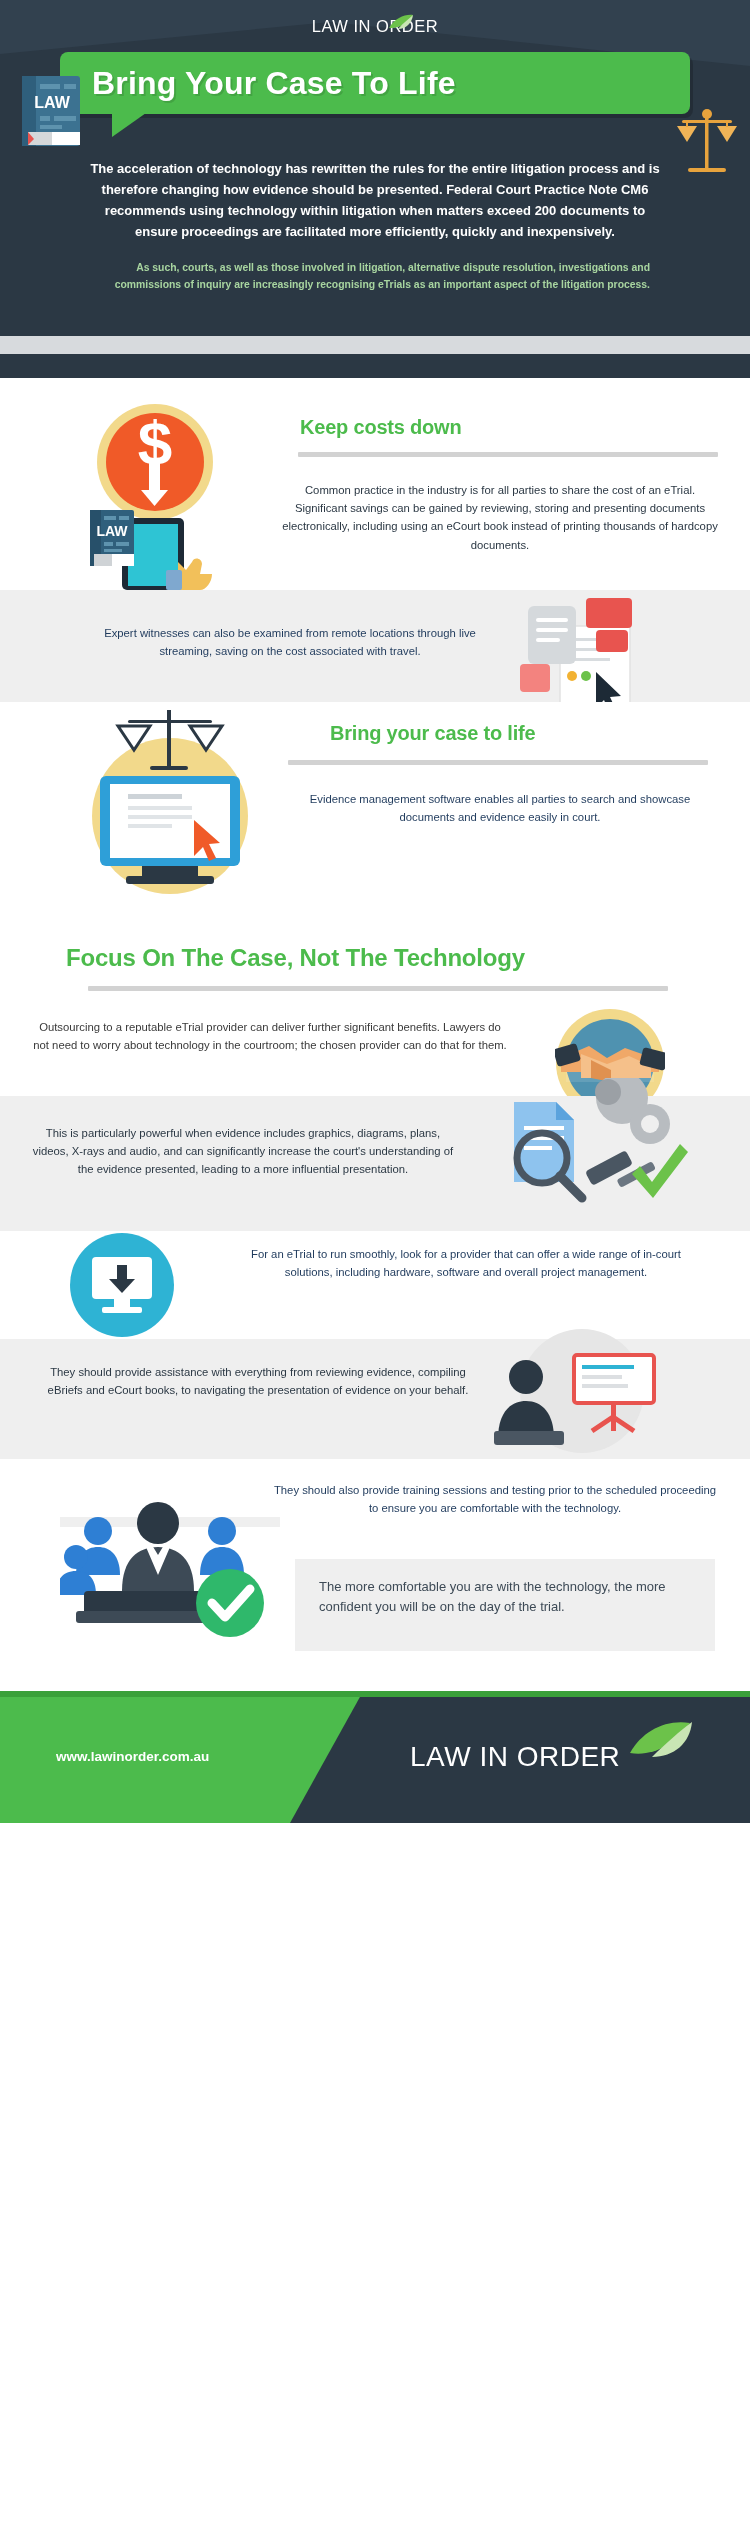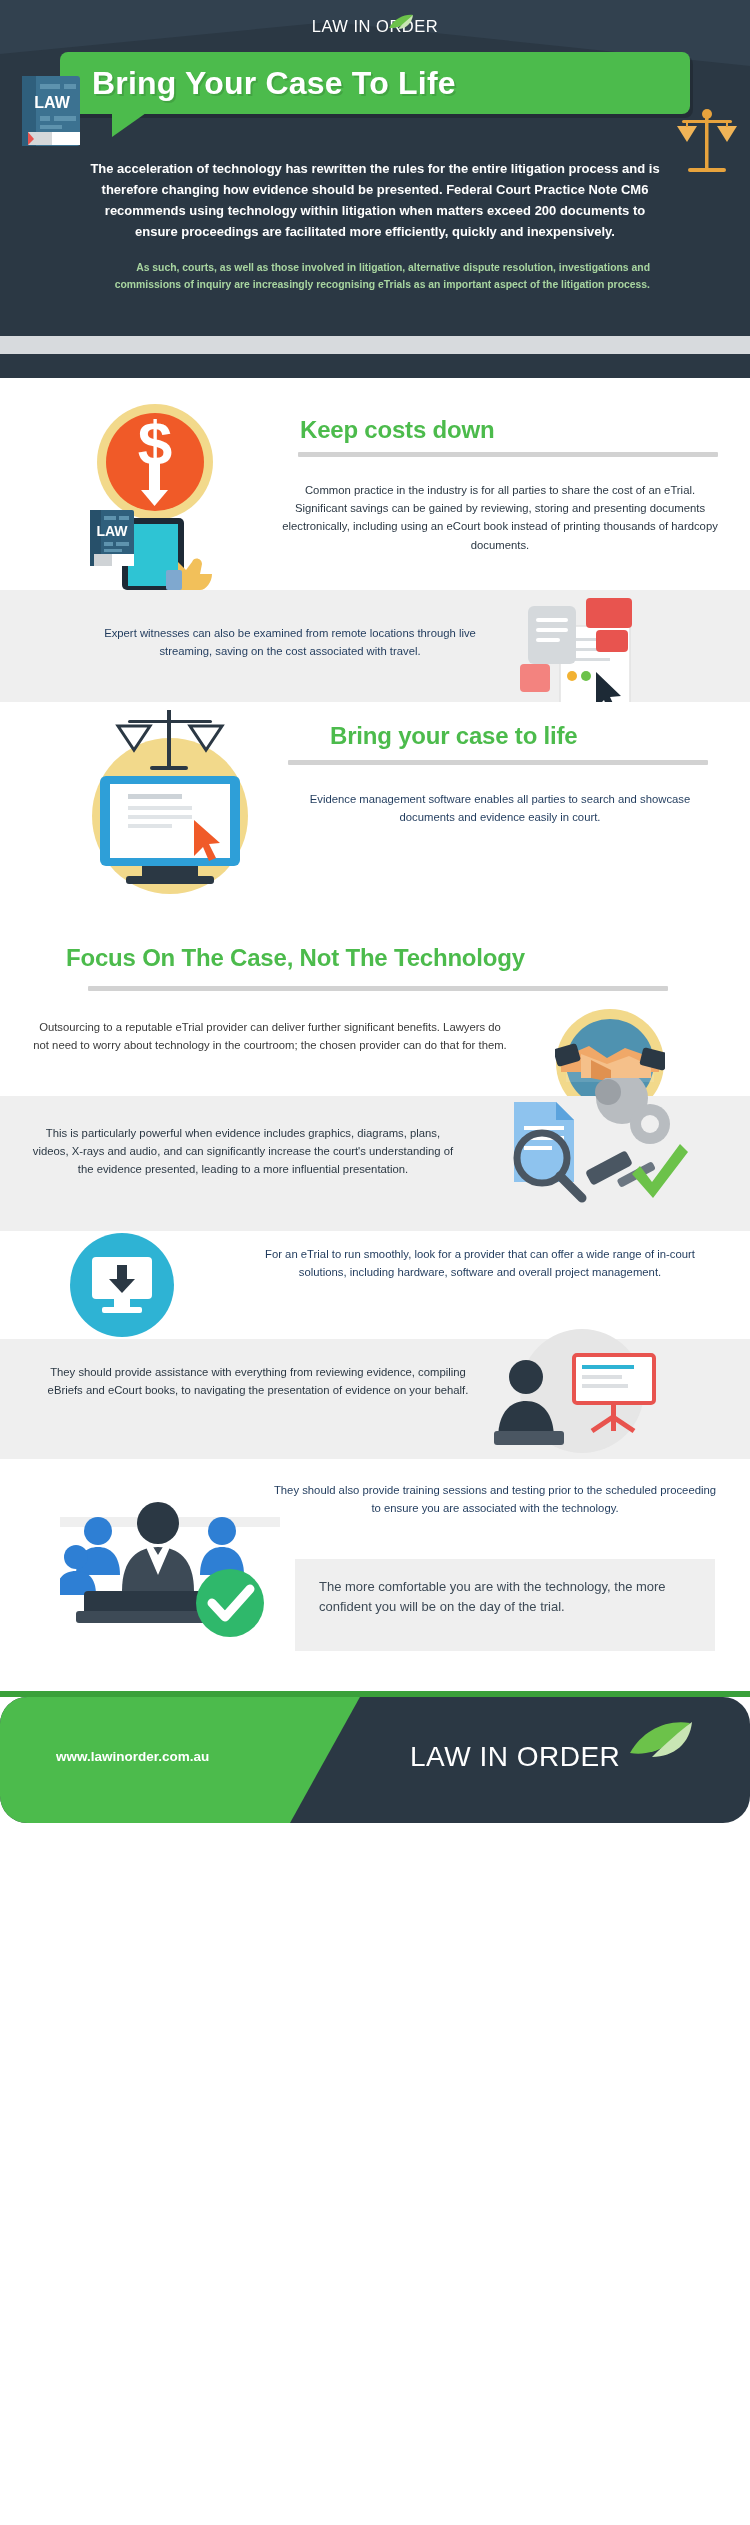--- a/index.html
+++ b/index.html
@@ -122,21 +122,21 @@
   .band-grey  { background: #efefef; }
 
   .sec { position: relative; }
 
   .head-row {
     display: flex;
     align-items: flex-start;
   }
   .sec-title {
     color: #4cbb4c;
-    font-size: 24px;
+    font-size: 20px;
     font-weight: bold;
     letter-spacing: -0.2px;
   }
   .sec-title.big { font-size: 24px; }
   .rule {
     height: 5px;
     background: #d2d2d2;
     border-radius: 1px;
   }
   .body-p {
@@ -149,21 +149,20 @@
   .body-p.dk { color: #1f3a5c; }
   .body-p.blk { color: #3a3a3a; }
   .body-p.lg { font-size: 13px; color: #3d4a56; line-height: 1.55; text-align: left; }
 
   
   .footer {
     position: relative;
     height: 126px;
     background: #2b3844;
     overflow: hidden;
-    border-radius: 27px;
   }
   .footer-green {
     position: absolute;
     left: 0; top: 0;
     width: 360px; height: 126px;
     background: #4cbb4c;
     clip-path: polygon(0 0, 360px 0, 290px 126px, 0 126px);
   }
   .footer-url {
     position: absolute;
@@ -375,21 +374,21 @@
   <div class="sec band-white" style="height:108px;">
     <svg style="position:absolute;left:70px;top:2px;" width="104" height="104" viewBox="0 0 104 104">
       <circle cx="52" cy="52" r="52" fill="#2eb3d4"></circle>
       <rect x="22" y="24" width="60" height="42" rx="4" fill="#ffffff"></rect>
       <rect x="44" y="66" width="16" height="8" fill="#ffffff"></rect>
       <rect x="32" y="74" width="40" height="6" rx="2" fill="#ffffff"></rect>
       <rect x="47" y="32" width="10" height="16" fill="#2b3844"></rect>
       <path d="M39,46 L65,46 L52,60 Z" fill="#2b3844"></path>
     </svg>
 
-    <p class="body-p dk" style="position:absolute;left:250px;top:14px;width:460px;">For an eTrial to run smoothly, look for a provider that can offer a wide range of in-court solutions, including hardware, software and overall project management.</p>
+    <p class="body-p dk" style="position:absolute;left:236px;top:14px;width:460px;">For an eTrial to run smoothly, look for a provider that can offer a wide range of in-court solutions, including hardware, software and overall project management.</p>
   </div>
 
   <div class="sec band-grey" style="height:120px;">
     <p class="body-p" style="position:absolute;left:38px;top:24px;width:440px;">They should provide assistance with everything from reviewing evidence, compiling eBriefs and eCourt books, to navigating the presentation of evidence on your behalf.</p>
 
     <svg style="position:absolute;left:470px;top:-12px;" width="200" height="140" viewBox="0 0 200 140">
       <circle cx="112" cy="64" r="62" fill="#e6e6e6"></circle>
 
       <rect x="104" y="28" width="80" height="48" rx="3" fill="#ffffff" stroke="#e8544f" stroke-width="4"></rect>
       <rect x="112" y="38" width="52" height="4" fill="#2eb3d4"></rect>
@@ -419,21 +418,21 @@
       <path d="M62,112 C62,80 78,68 98,68 C118,68 134,80 134,112 Z" fill="#3d4a56"></path>
       <path d="M86,68 L98,96 L110,68 L104,66 L98,76 L92,66 Z" fill="#ffffff"></path>
 
       <rect x="24" y="112" width="150" height="24" rx="4" fill="#2b3844"></rect>
       <rect x="16" y="132" width="168" height="12" rx="3" fill="#3d4a56"></rect>
 
       <circle cx="170" cy="124" r="34" fill="#2fb86b"></circle>
       <path d="M152,124 L165,138 L190,110" fill="none" stroke="#ffffff" stroke-width="9" stroke-linecap="round" stroke-linejoin="round"></path>
     </svg>
 
-    <p class="body-p dk" style="position:absolute;left:270px;top:22px;width:450px;">They should also provide training sessions and testing prior to the scheduled proceeding to ensure you are associated with the technology.</p>
+    <p class="body-p dk" style="position:absolute;left:270px;top:22px;width:450px;">They should also provide training sessions and testing prior to the scheduled proceeding to ensure you are comfortable with the technology.</p>
 
     <div style="position:absolute;left:295px;top:100px;width:420px;height:92px;background:#efefef;">
       <p class="body-p lg" style="padding:18px 24px 0 24px;">The more comfortable you are with the technology, the more confident you will be on the day of the trial.</p>
     </div>
   </div>
 
   <div style="height:32px;background:#ffffff;"></div>
 
   <div class="footer-strip"></div>
   <div class="footer">

